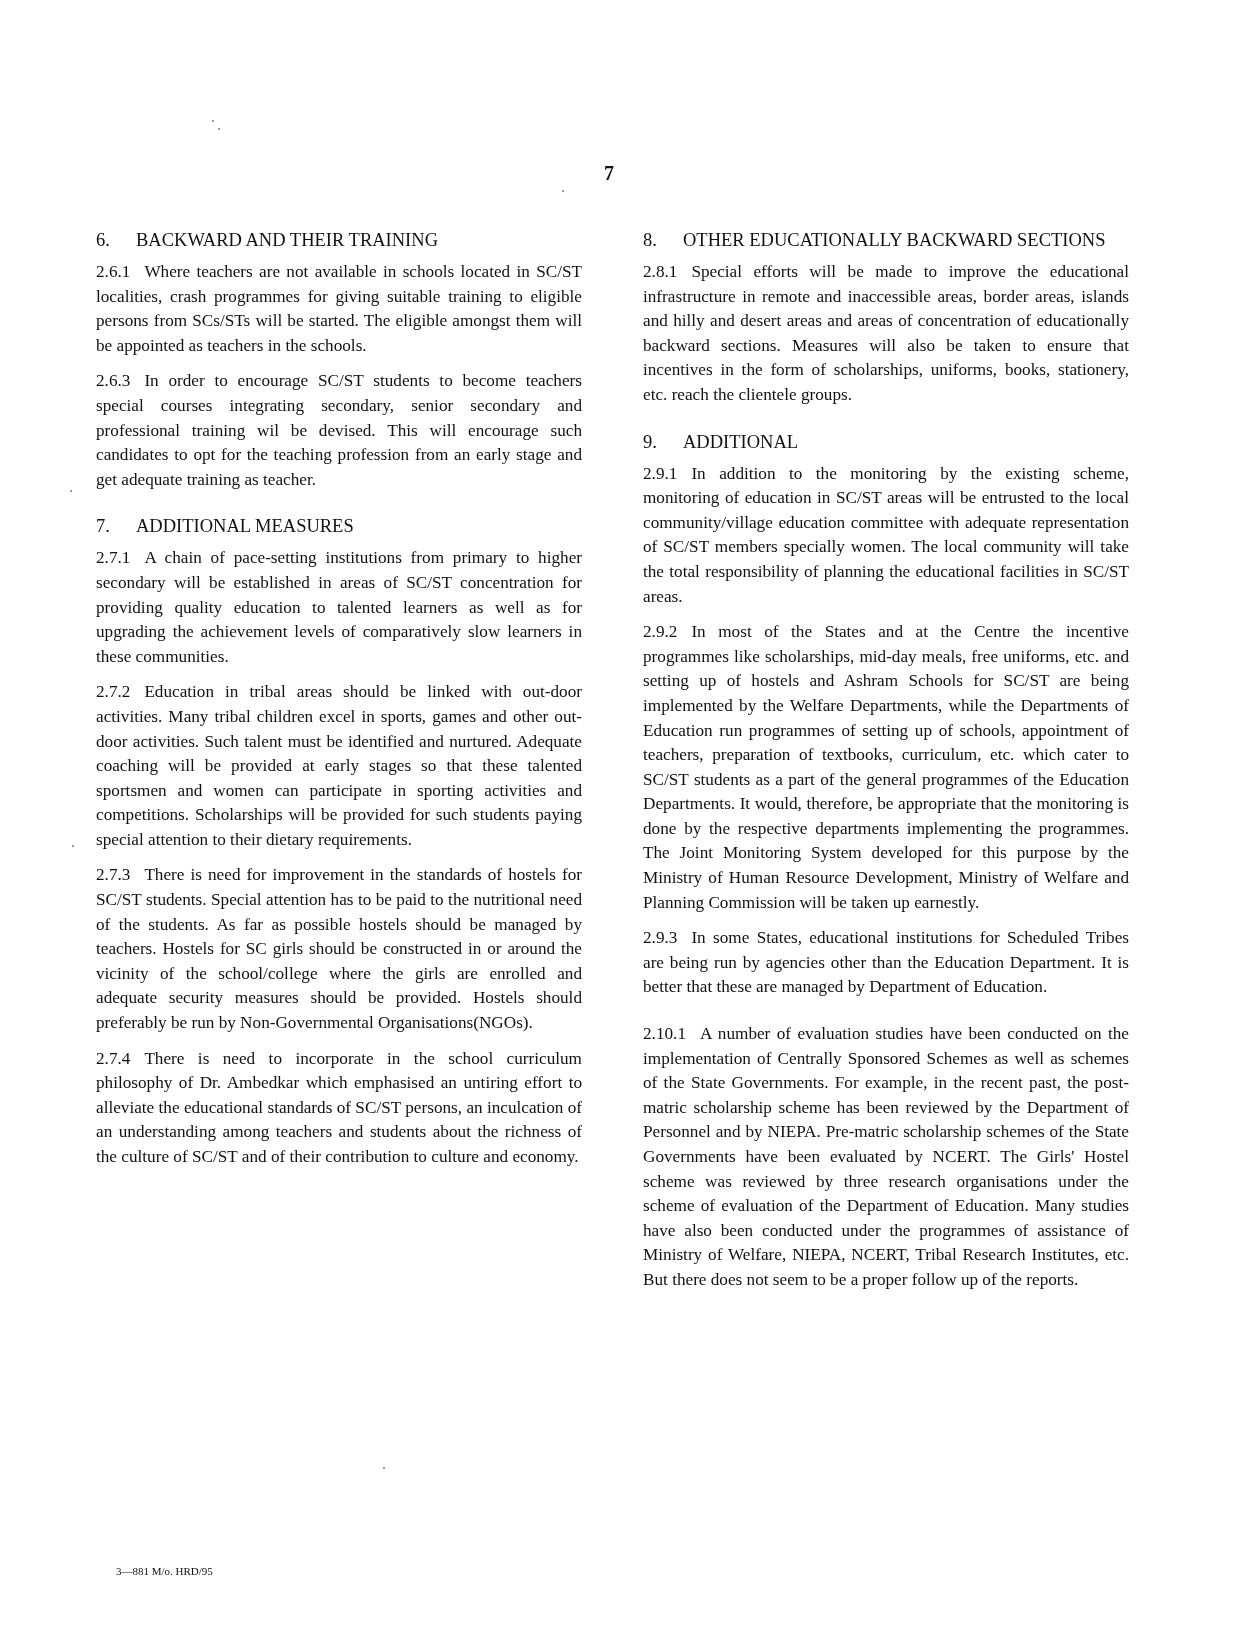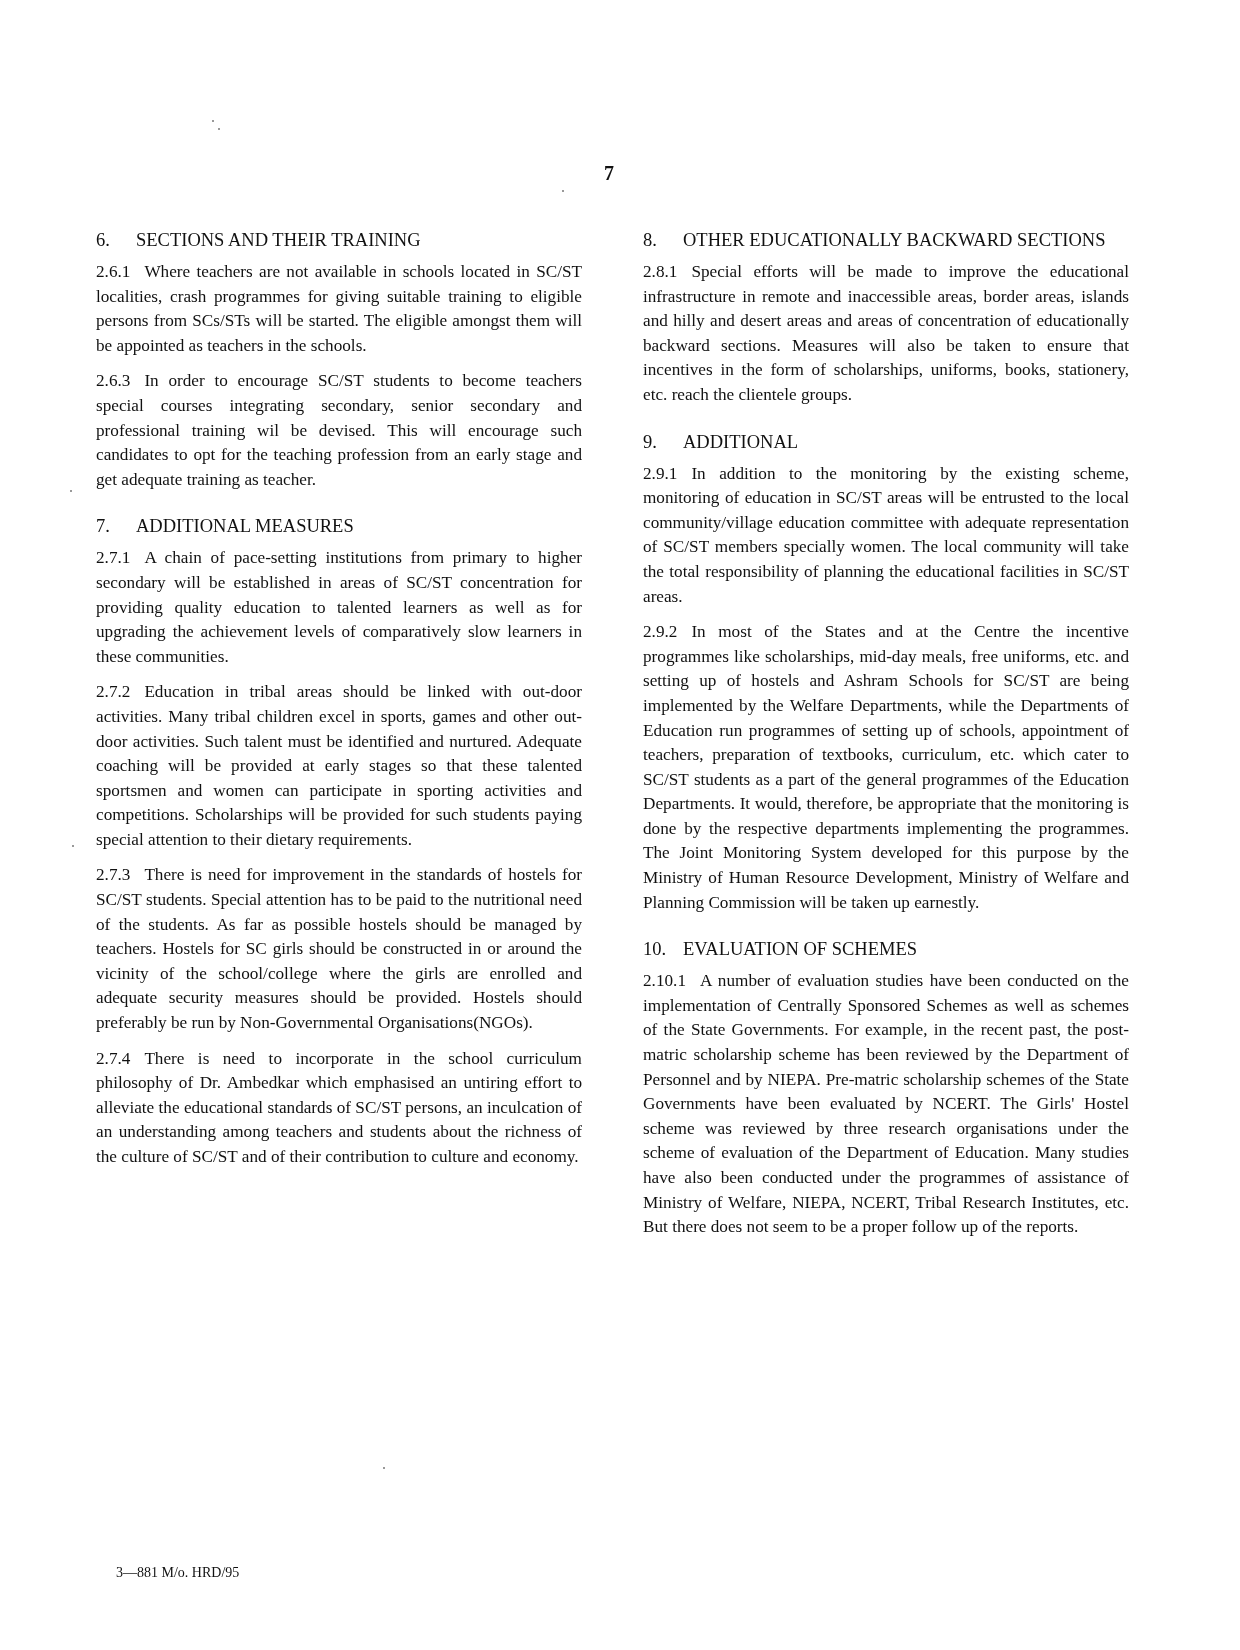--- a/index.html
+++ b/index.html
@@ -24,34 +24,34 @@
     margin: 0 0 8px 0; font-weight: normal;
     display: flex;
   }
   .section-heading .num { width: 40px; flex: none; }
   .section-heading .title { flex: 1; }
   .section + .section { margin-top: 22px; }
   .para { margin: 0 0 11px 0; }
   .para .pnum { margin-right: 14px; }
   .footer {
     position: absolute; top: 1565px; left: 116px;
-    font-size: 14px;
+    font-size: 11px;
   }
   .speck { position: absolute; width: 2px; height: 2px; background: #777; border-radius: 1px; }
 </style>
 </head>
 <body>
 
 <div class="page-number">7</div>
 
 <div class="column col-left">
   <div class="section">
     <h2 class="section-heading">
       <span class="num">6.</span>
-      <span class="title">SECTIONS AND THEIR TRAINING</span>
+      <span class="title">BACKWARD AND THEIR TRAINING</span>
     </h2>
     <p class="para"><span class="pnum">2.6.1</span><span>Where teachers are not available in schools located in SC/ST localities, crash programmes for giving suitable training to eligible persons from SCs/STs will be started. The eligible amongst them will be appointed as teachers in the schools.</span></p>
     <p class="para"><span class="pnum">2.6.3</span><span>In order to encourage SC/ST students to become teachers special courses integrating secondary, senior secondary and professional training wil be devised. This will encourage such candidates to opt for the teaching profession from an early stage and get adequate training as teacher.</span></p>
   </div>
 
   <div class="section">
     <h2 class="section-heading">
       <span class="num">7.</span>
       <span class="title">ADDITIONAL MEASURES</span>
     </h2>
@@ -71,27 +71,24 @@
     <p class="para"><span class="pnum">2.8.1</span><span>Special efforts will be made to improve the educational infrastructure in remote and inaccessible areas, border areas, islands and hilly and desert areas and areas of concentration of educationally backward sections. Measures will also be taken to ensure that incentives in the form of scholarships, uniforms, books, stationery, etc. reach the clientele groups.</span></p>
   </div>
 
   <div class="section">
     <h2 class="section-heading">
       <span class="num">9.</span>
       <span class="title">ADDITIONAL</span>
     </h2>
     <p class="para"><span class="pnum">2.9.1</span><span>In addition to the monitoring by the existing scheme, monitoring of education in SC/ST areas will be entrusted to the local community/village education committee with adequate representation of SC/ST members specially women. The local community will take the total responsibility of planning the educational facilities in SC/ST areas.</span></p>
     <p class="para"><span class="pnum">2.9.2</span><span>In most of the States and at the Centre the incentive programmes like scholarships, mid-day meals, free uniforms, etc. and setting up of hostels and Ashram Schools for SC/ST are being implemented by the Welfare Departments, while the Departments of Education run programmes of setting up of schools, appointment of teachers, preparation of textbooks, curriculum, etc. which cater to SC/ST students as a part of the general programmes of the Education Departments. It would, therefore, be appropriate that the monitoring is done by the respective departments implementing the programmes. The Joint Monitoring System developed for this purpose by the Ministry of Human Resource Development, Ministry of Welfare and Planning Commission will be taken up earnestly.</span></p>
+    <p class="para"><span class="pnum">2.9.3</span><span>In some States, educational institutions for Scheduled Tribes are being run by agencies other than the Education Department. It is better that these are managed by Department of Education.</span></p>
   </div>
 
   <div class="section">
-    <h2 class="section-heading">
-      <span class="num">10.</span>
-      <span class="title">EVALUATION OF SCHEMES</span>
-    </h2>
     <p class="para"><span class="pnum">2.10.1</span><span>A number of evaluation studies have been conducted on the implementation of Centrally Sponsored Schemes as well as schemes of the State Governments. For example, in the recent past, the post-matric scholarship scheme has been reviewed by the Department of Personnel and by NIEPA. Pre-matric scholarship schemes of the State Governments have been evaluated by NCERT. The Girls' Hostel scheme was reviewed by three research organisations under the scheme of evaluation of the Department of Education. Many studies have also been conducted under the programmes of assistance of Ministry of Welfare, NIEPA, NCERT, Tribal Research Institutes, etc. But there does not seem to be a proper follow up of the reports.</span></p>
   </div>
 </div>
 
 <div class="footer">3—881 M/o. HRD/95</div>
 
 <span class="speck" style="top:120px;left:212px;"></span>
 <span class="speck" style="top:128px;left:218px;"></span>
 <span class="speck" style="top:190px;left:562px;"></span>
 <span class="speck" style="top:490px;left:70px;"></span>

